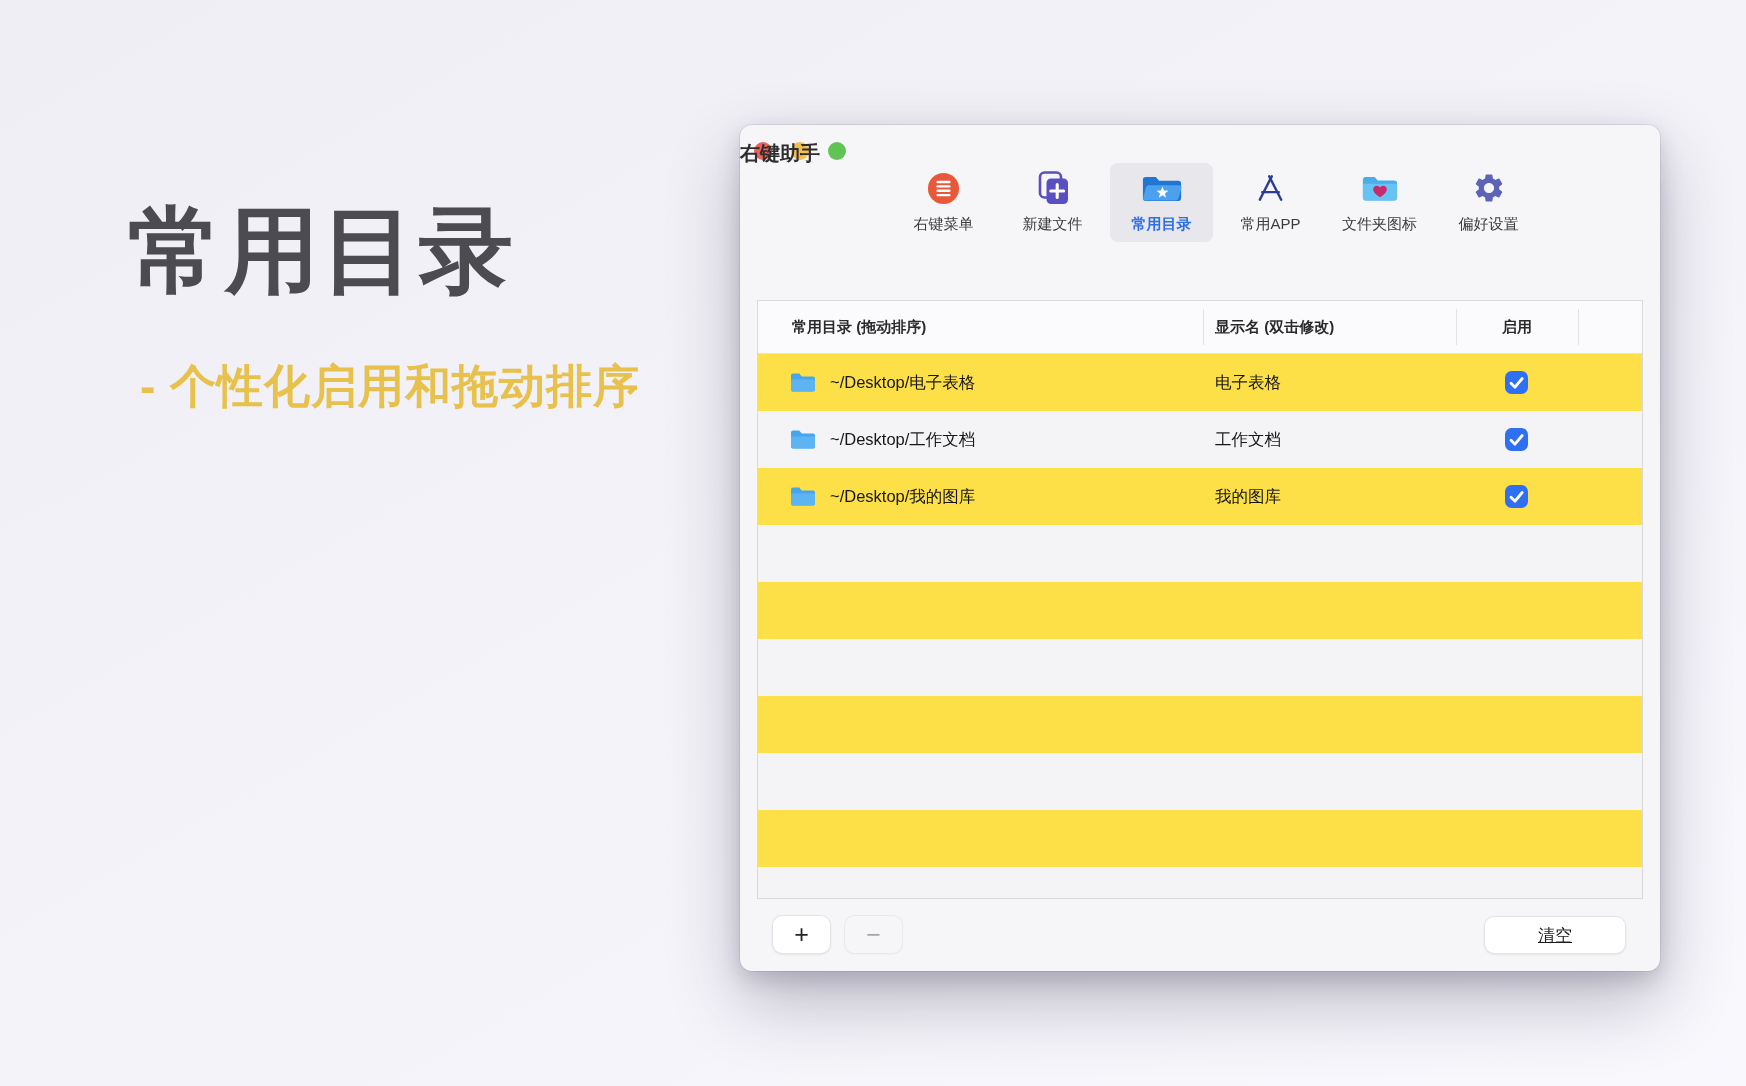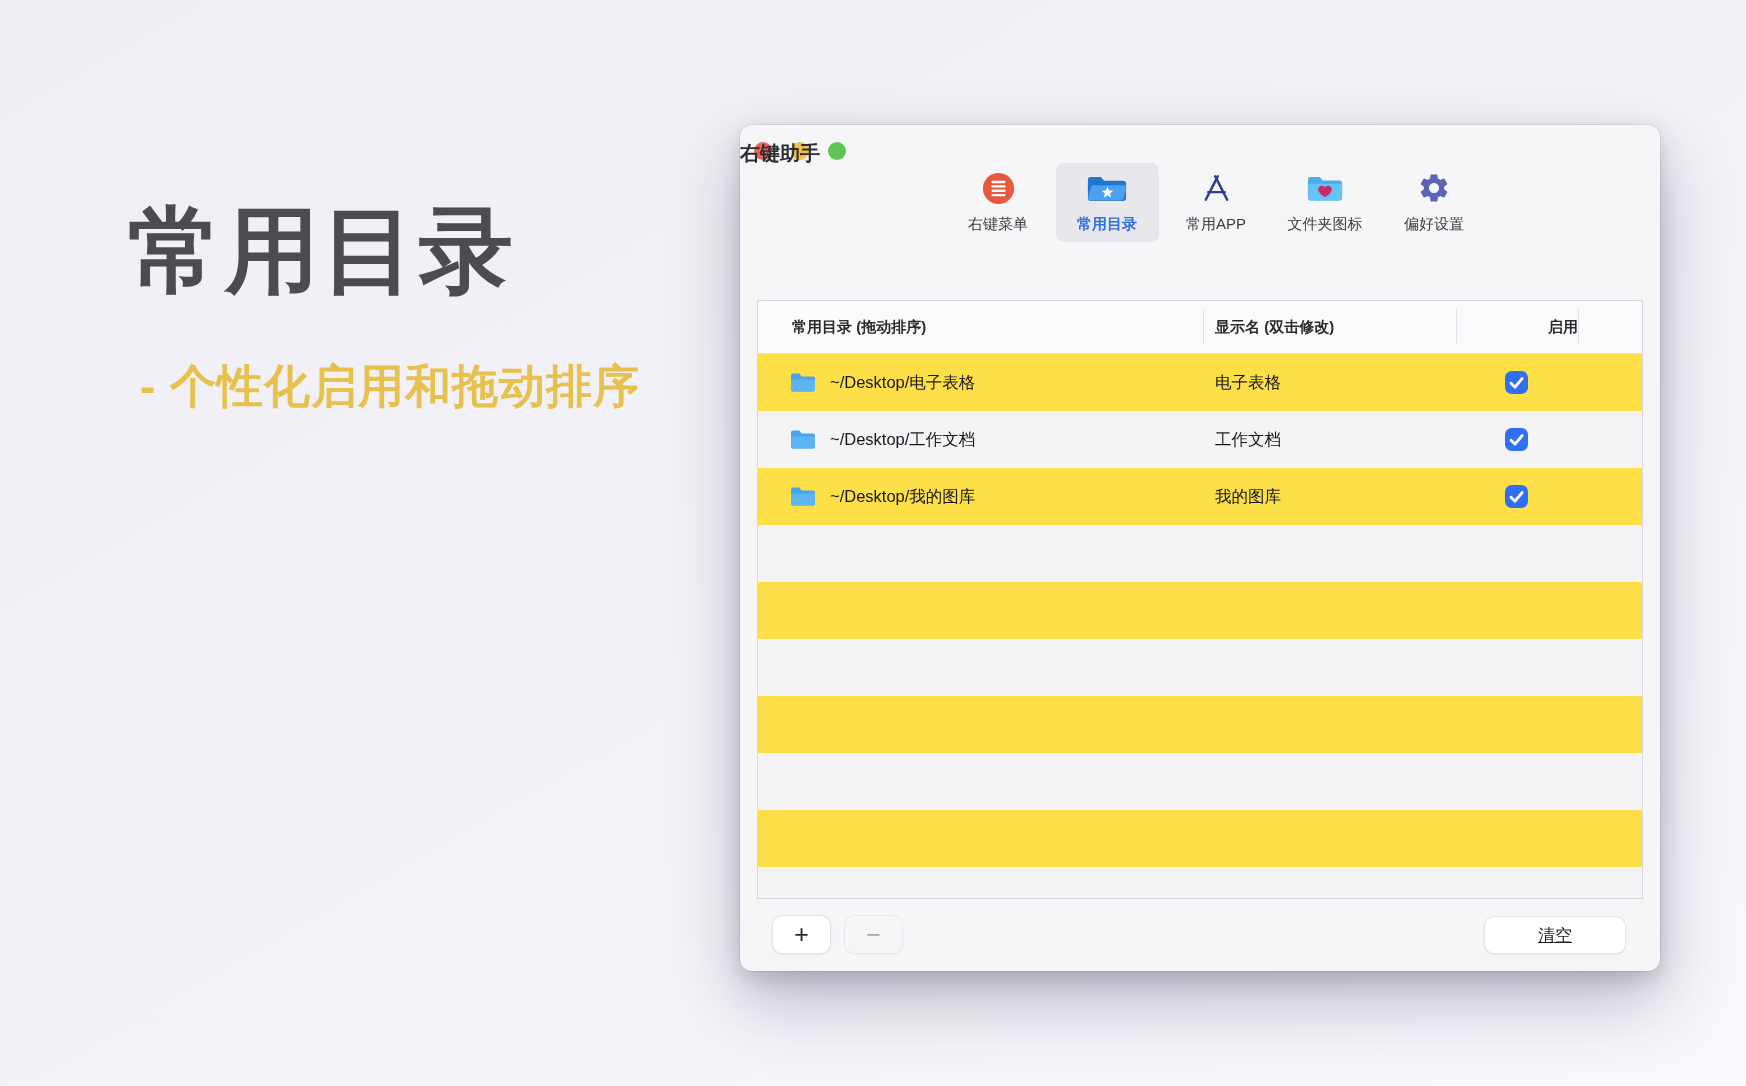--- a/index.html
+++ b/index.html
@@ -39,21 +39,21 @@
   .tool-label{font-size:15px;color:#3c3c3f;white-space:nowrap;}
   .tool-item.selected .tool-label{color:#2e6fe8;font-weight:600;}
 
   
   .table{position:absolute;left:17px;top:175px;width:886px;height:599px;background:#fde047;
          border:1px solid #d9d8dd;box-sizing:border-box;overflow:hidden;}
   .thead{position:relative;height:52px;border-bottom:1px solid #e2e1e6;background:#fbfafc;}
   .th{position:absolute;top:0;height:52px;line-height:52px;font-size:15px;font-weight:600;color:#2a2a2d;}
   .th-dir{left:34px;}
   .th-name{left:457px;}
-  .th-enabled{left:698px;width:122px;text-align:right;}
+  .th-enabled{left:698px;width:122px;text-align:center;}
   .th-sep{position:absolute;top:8px;bottom:8px;width:1px;background:#e3e2e7;}
   .sep-1{left:445px;} .sep-2{left:698px;} .sep-3{left:820px;}
 
   .row{position:relative;height:57px;}
   .row:nth-child(even){background:#f4f3f6;}
   .cell-icon{position:absolute;left:32px;top:18px;}
   .cell-path{position:absolute;left:72px;top:0;height:57px;line-height:57px;
              font-size:16.5px;color:#17171a;}
   .cell-name{position:absolute;left:457px;top:0;height:57px;line-height:57px;
              font-size:16.5px;color:#17171a;}
@@ -95,20 +95,30 @@
               <path d="M12 11.3 h12"></path>
                 <path d="M12 15.8 h12"></path>
               <path d="M12 20.3 h12"></path>
                 <path d="M12 24.8 h12"></path>
             </g>
           </svg>
         </span>
         <span class="tool-label">右键菜单</span>
       </div>
 
+      <div class="tool-item">
+        <span class="tool-icon">
+          <svg width="36" height="37" viewBox="0 0 36 37">
+            <rect x="5" y="2.5" width="21" height="25" rx="4.5" fill="none" stroke="#5a4fc0" stroke-width="2.6"></rect>
+            <rect x="11.5" y="8.5" width="21.5" height="25.5" rx="4.5" fill="#5a4fc0"></rect>
+            <path d="M22.2 14.5 v13 M15.7 21 h13" stroke="#fff" stroke-width="3.1" stroke-linecap="round"></path>
+          </svg>
+        </span>
+        <span class="tool-label">新建文件</span>
+      </div>
 
       <div class="tool-item selected">
         <span class="tool-icon">
           <svg width="42" height="35" viewBox="0 0 44 36">
             <path d="M2 9 a3 3 0 0 1 3 -3 h10.5 l3.5 4 H39 a3 3 0 0 1 3 3 v15 a3 3 0 0 1 -3 3 H5 a3 3 0 0 1 -3 -3 z" fill="#2176cf"></path>
             <path d="M7.2 14.5 h32.6 a2.6 2.6 0 0 1 2.5 3.3 l-2.9 10.4 a3.2 3.2 0 0 1 -3.1 2.3 H4.6 a2.4 2.4 0 0 1 -2.3 -3.1 l3 -10.6 a3.2 3.2 0 0 1 2.9 -2.3 z" fill="#4ba1ee"></path>
             <polygon points="22.5,15.8 24.1,20.1 28.7,20.3 25.1,23.2 26.3,27.6 22.5,25.1 18.7,27.6 19.9,23.2 16.3,20.3 20.9,20.1" fill="#fff"></polygon>
           </svg>
         </span>
         <span class="tool-label">常用目录</span>

